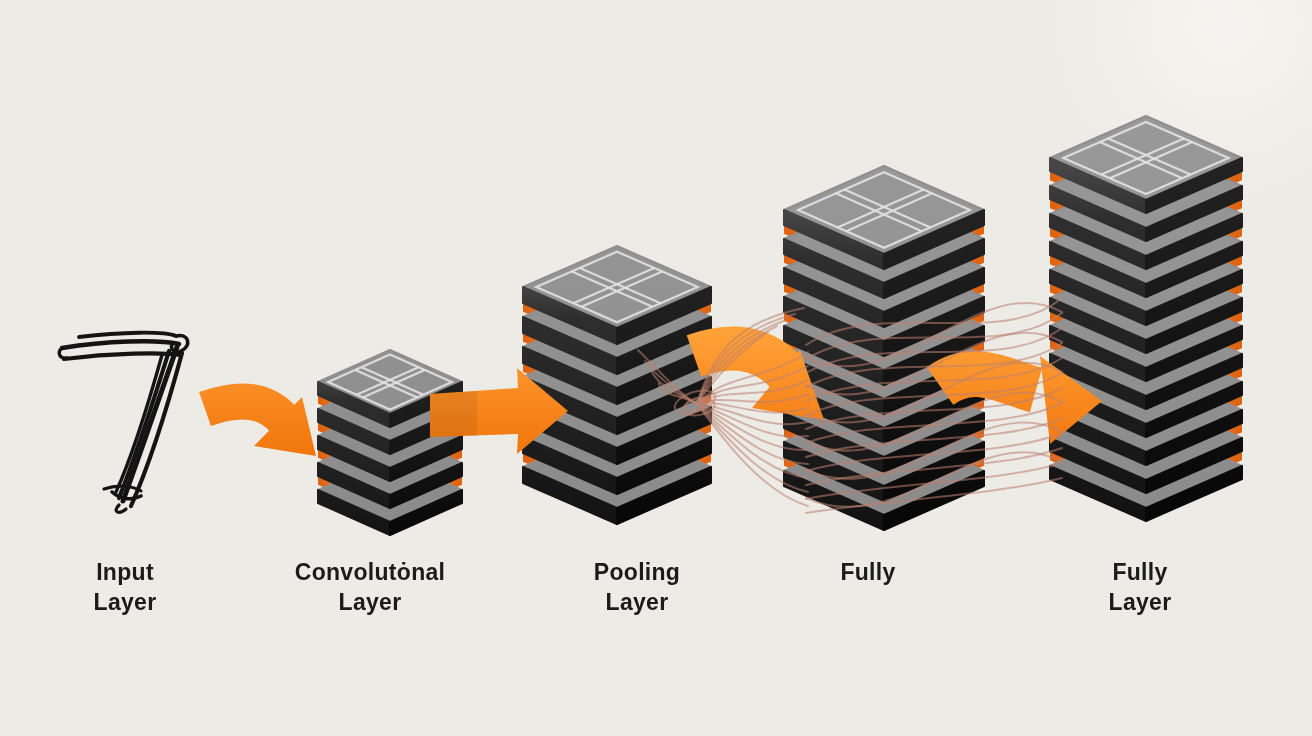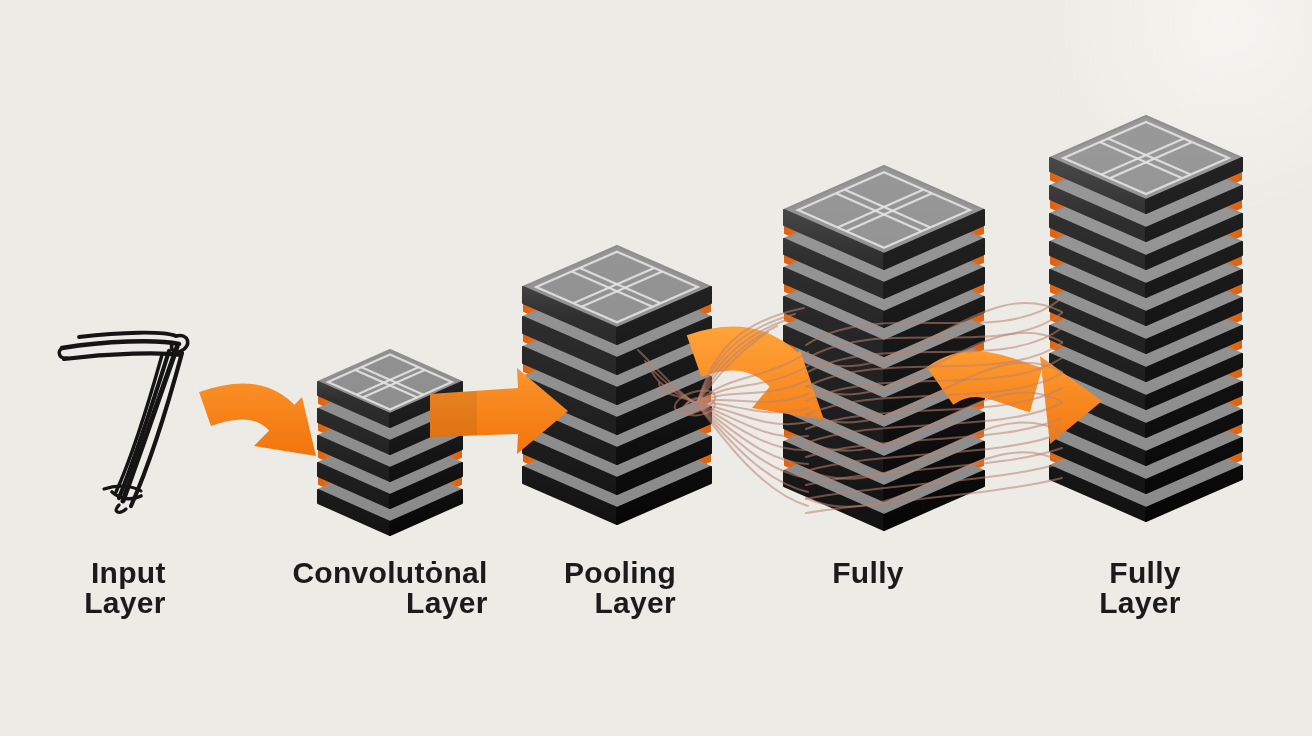--- a/index.html
+++ b/index.html
@@ -4,21 +4,21 @@
 <style>
   html,body{margin:0;padding:0;background:#d8d7d2;}
   .canvas{
     position:relative;width:1312px;height:736px;overflow:hidden;
     background:#ECEBE6;
     font-family:"Liberation Sans","DejaVu Sans",sans-serif;
   }
   .canvas svg{position:absolute;left:0;top:0;}
   .stage-label{
     position:absolute;top:558px;transform:translateX(-50%);
-    text-align:right;color:#1b1b1b;font-weight:700;font-size:30px;
+    text-align:center;color:#1b1b1b;font-weight:700;font-size:23px;
     line-height:29.5px;letter-spacing:.3px;white-space:nowrap;
   }
   .stage-label span{display:block;}
 </style>
 </head>
 <body>
 
 <div class="canvas" id="canvas" style="background: rgb(236, 235, 230);">
   <svg id="scene" width="1312" height="736" viewBox="0 0 1312 736">
       <defs>
@@ -394,25 +394,25 @@
         <path d="M806,442 C900,484 980,358 1062,402"></path>
         <path d="M806,470 C900,512 980,388 1062,432"></path>
         <path d="M806,498 C900,540 980,418 1062,462"></path>
       </g>
     </svg>
 
   <div class="stage-label" style="left:125px">
     <span>Input</span>
     <span>Layer</span>
   </div>
-  <div class="stage-label" style="left:390px">
+  <div class="stage-label" style="left:370px">
     <span>Convolutȯnal</span>
     <span>Layer</span>
   </div>
-  <div class="stage-label" style="left:620px">
+  <div class="stage-label" style="left:637px">
     <span>Pooling</span>
     <span>Layer</span>
   </div>
   <div class="stage-label" style="left:868px">
     <span>Fully</span>
   </div>
   <div class="stage-label" style="left:1140px">
     <span>Fully</span>
     <span>Layer</span>
   </div>

